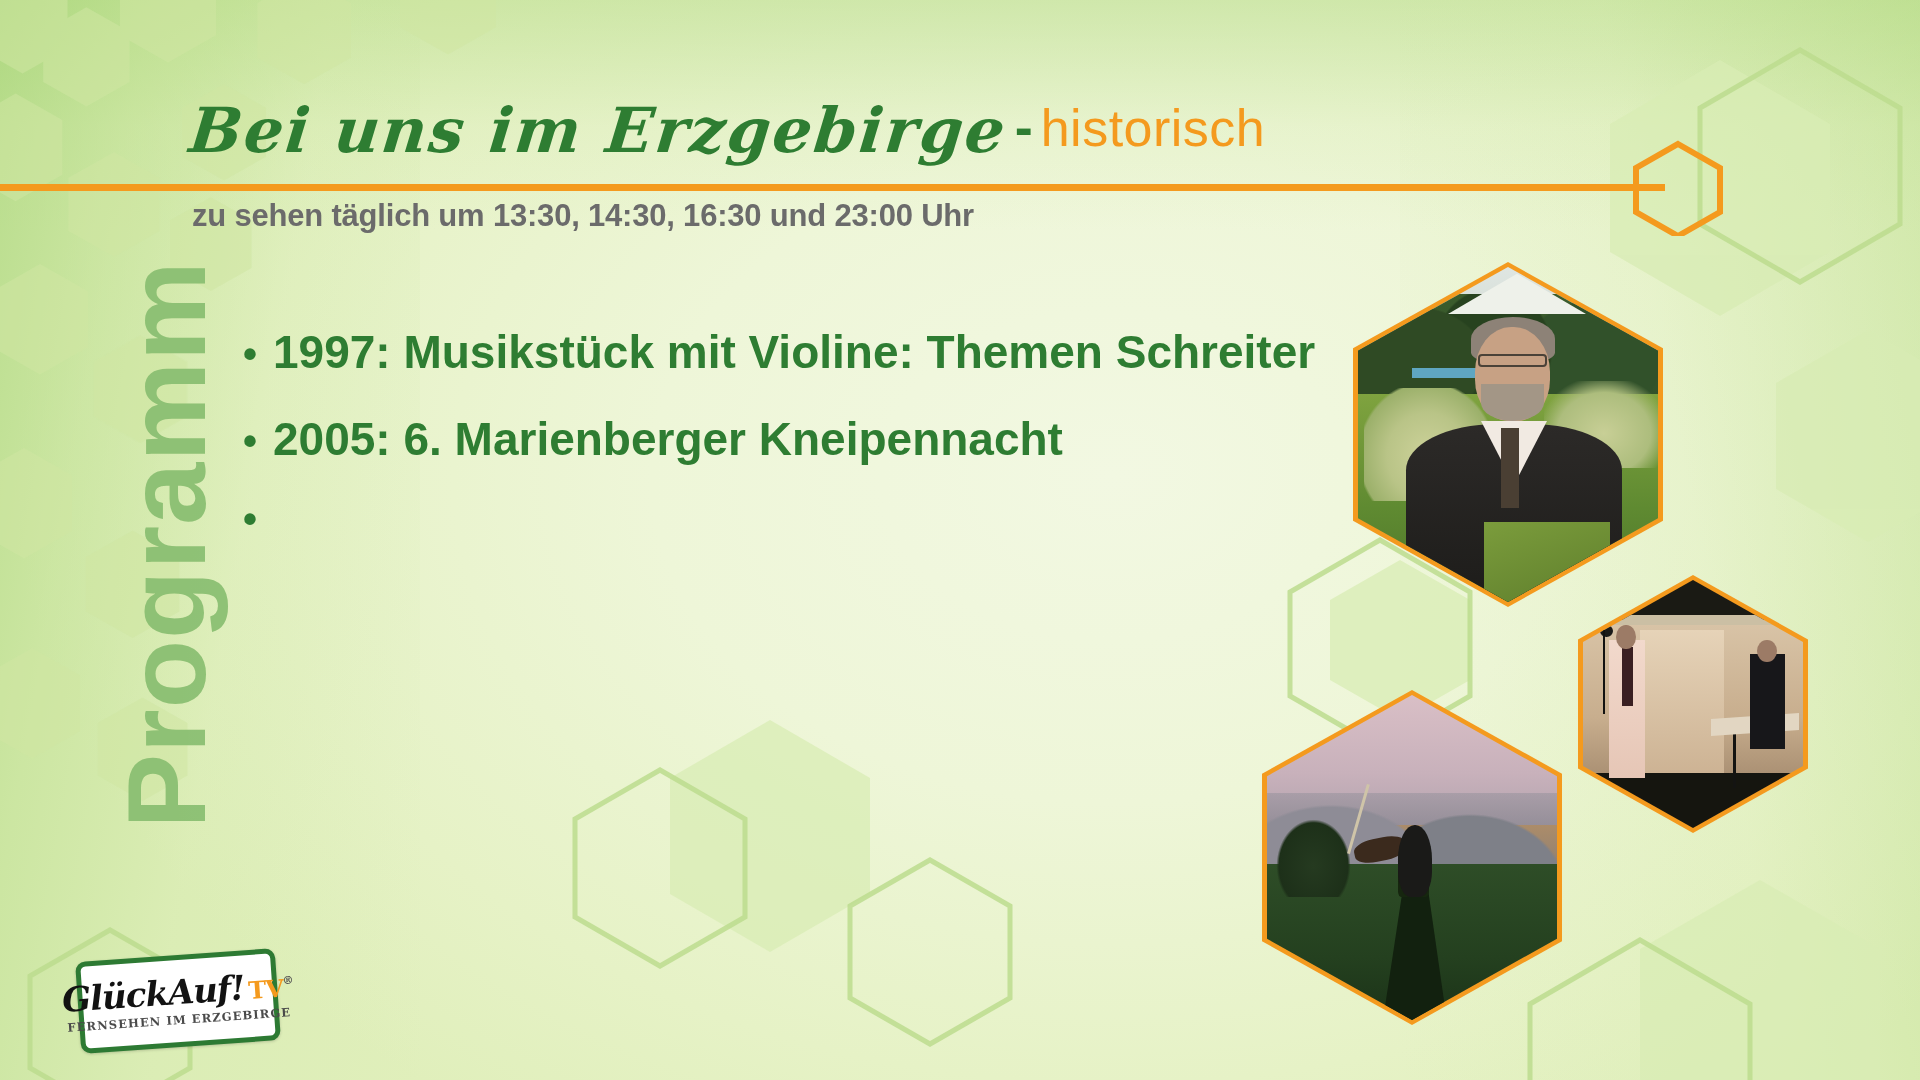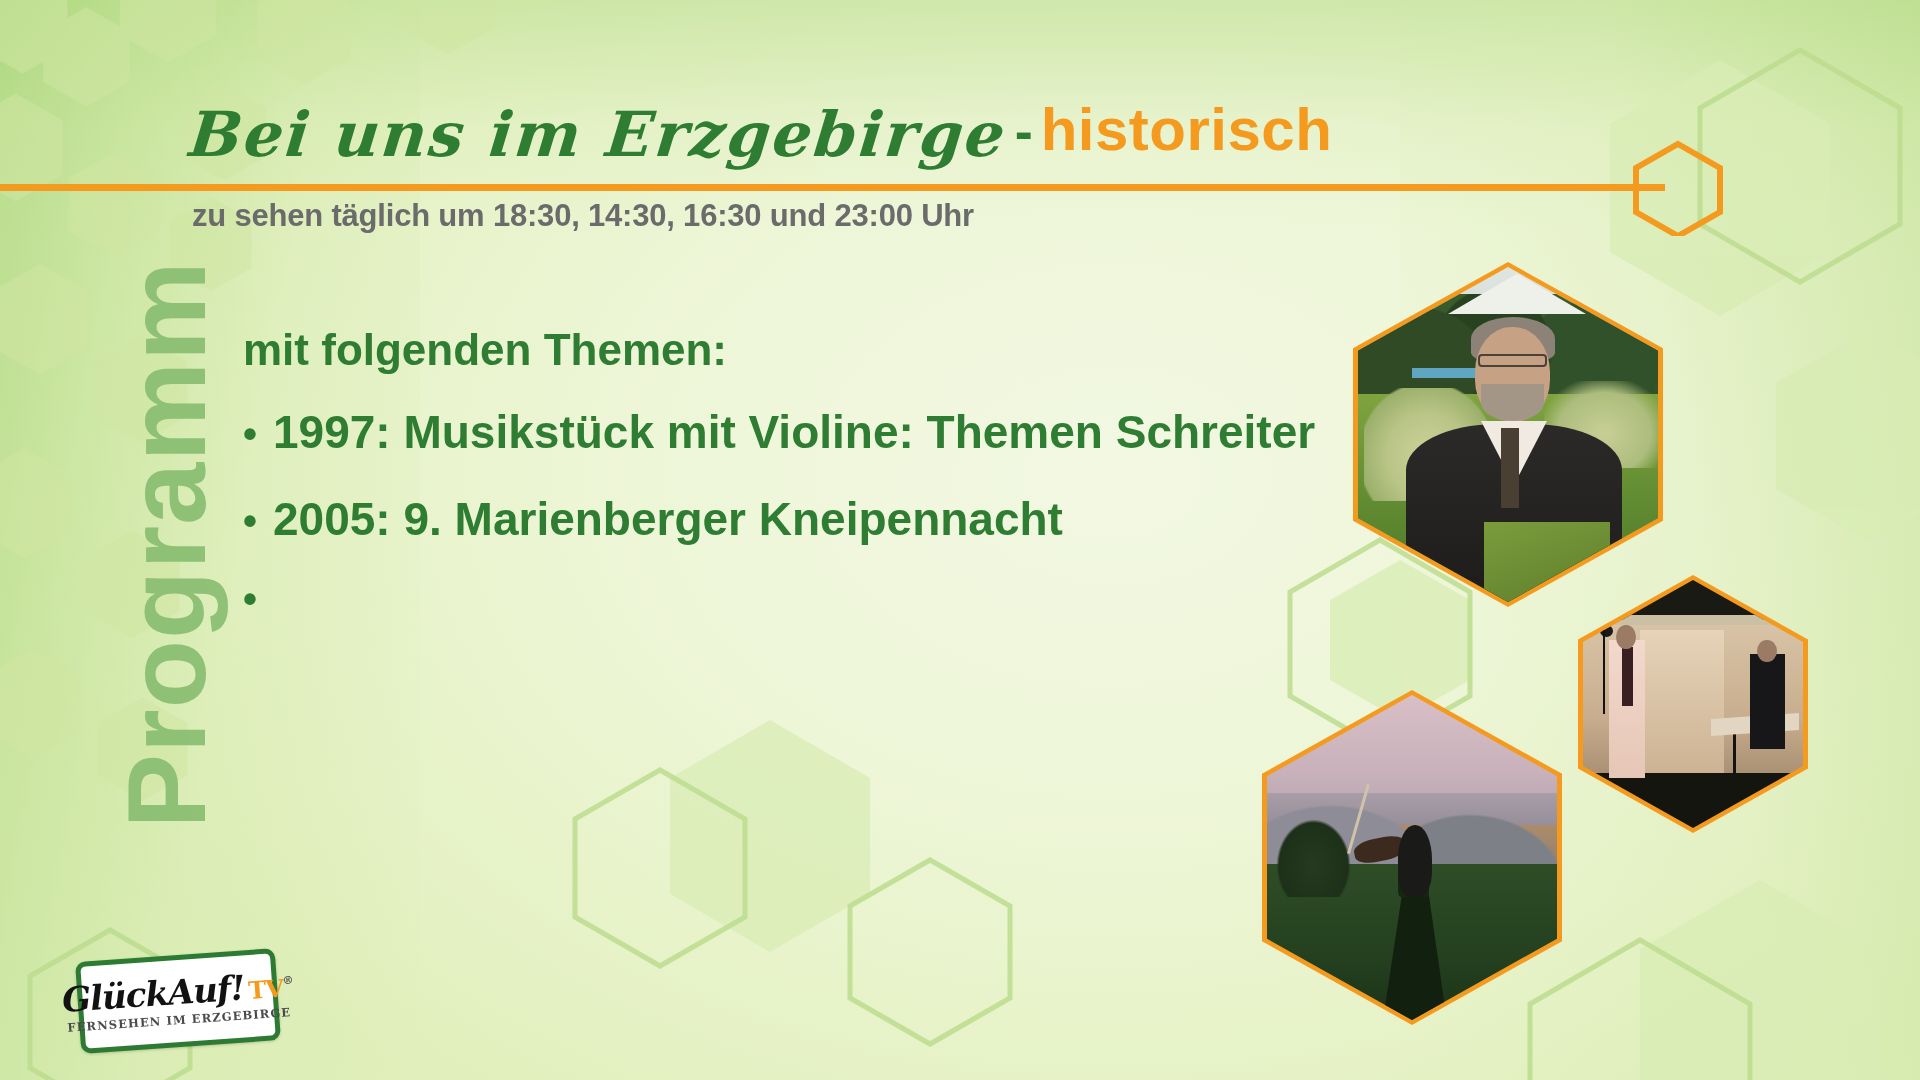--- a/index.html
+++ b/index.html
@@ -58,21 +58,21 @@
     transform:skewX(-6deg);
     display:inline-block;
   }
   .title-dash {
     font-family:"Liberation Sans", sans-serif;
     font-weight:700; font-size:54px; color:#2e7d32;
     display:inline-block; padding:0 8px; vertical-align:6px;
   }
   .title-accent {
     font-family:"Liberation Sans", sans-serif;
-    font-weight:700; font-size:60px; color:#f49a1e;
+    font-weight:400; font-size:52px; color:#f49a1e;
     display:inline-block; vertical-align:6px;
     letter-spacing:.5px;
   }
   #subtitle {
     position:absolute; left:192px; top:198px;
     font-size:31px; font-weight:700; color:#6b6b6b;
     letter-spacing:-.2px; white-space:nowrap;
   }
 
   
@@ -294,35 +294,34 @@
     <div class="rule-hex">
       <svg width="96" height="96" viewBox="0 0 96 96">
         <polygon points="48,4 90,28 90,72 48,96 6,72 6,28" fill="none" stroke="#f49a1e" stroke-width="6"></polygon>
       </svg>
     </div>
 
     <div id="title">
       <span class="title-script">Bei uns im Erzgebirge</span><span class="title-dash">-</span><span class="title-accent">historisch</span>
     </div>
 
-    <div id="subtitle">zu sehen täglich um 18:30, 14:30, 16:30 und 23:00 Uhr</div>
+    <div id="subtitle">zu sehen täglich um 13:30, 14:30, 16:30 und 23:00 Uhr</div>
   </div>
 
   <div id="programm">Programm</div>
 
   <div id="body-copy">
-    <div class="lead">mit folgenden Themen:</div>
     <ul class="bullet-list">
       <li class="bullet">
         <span class="dot">•</span>
         <span>1997: Musikstück mit Violine: Themen Schreiter</span>
       </li>
       <li class="bullet">
         <span class="dot">•</span>
-        <span>2005: 9. Marienberger Kneipennacht</span>
+        <span>2005: 6. Marienberger Kneipennacht</span>
       </li>
       <li class="bullet">
         <span class="dot">•</span>
       </li>
     </ul>
   </div>
 
   <div class="photo-hex p1" style="left:1353px; top:262px; width:310px; height:345px;">
     <div class="hex-border"></div>
     <div class="hex-photo">

